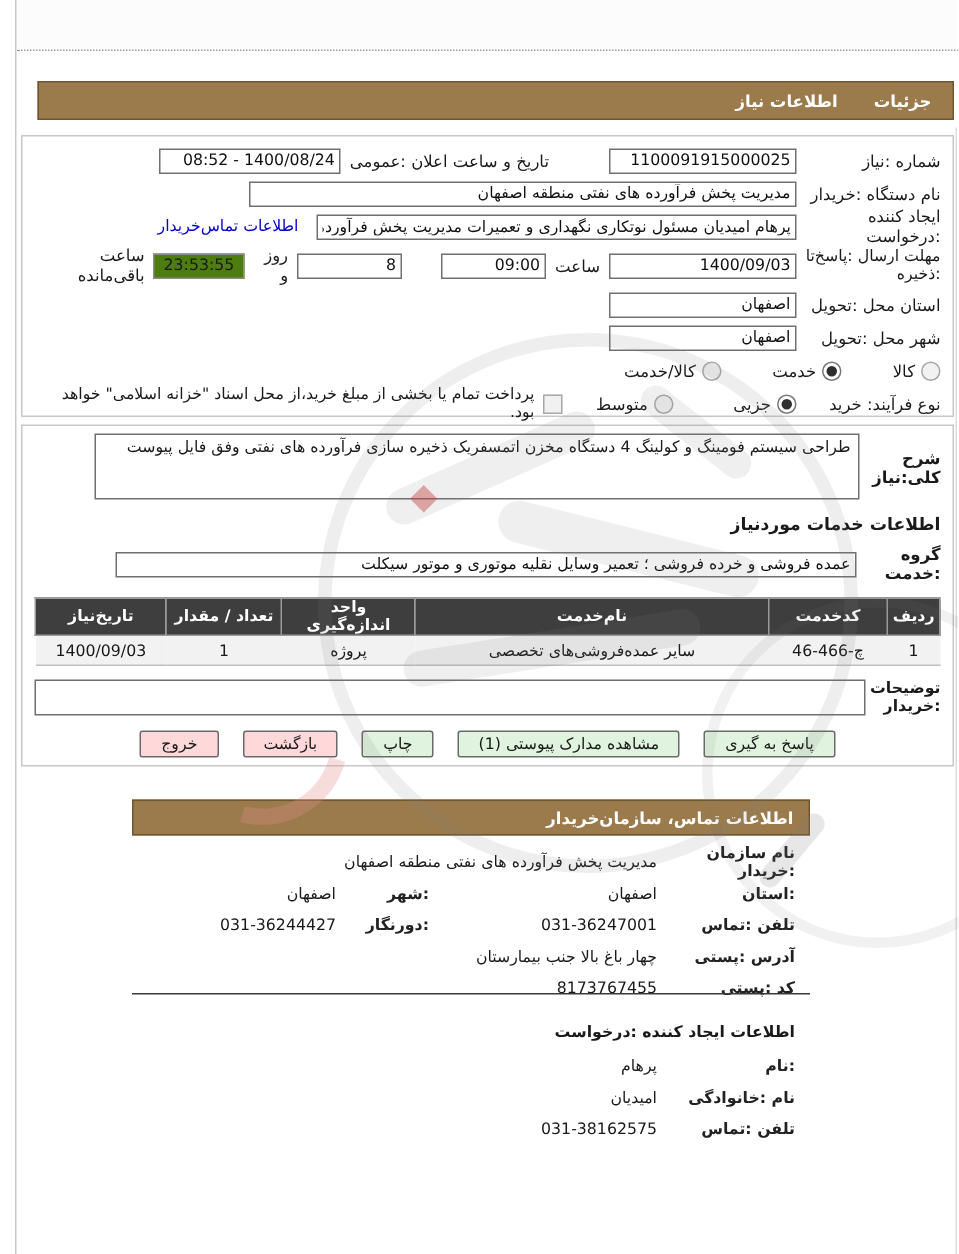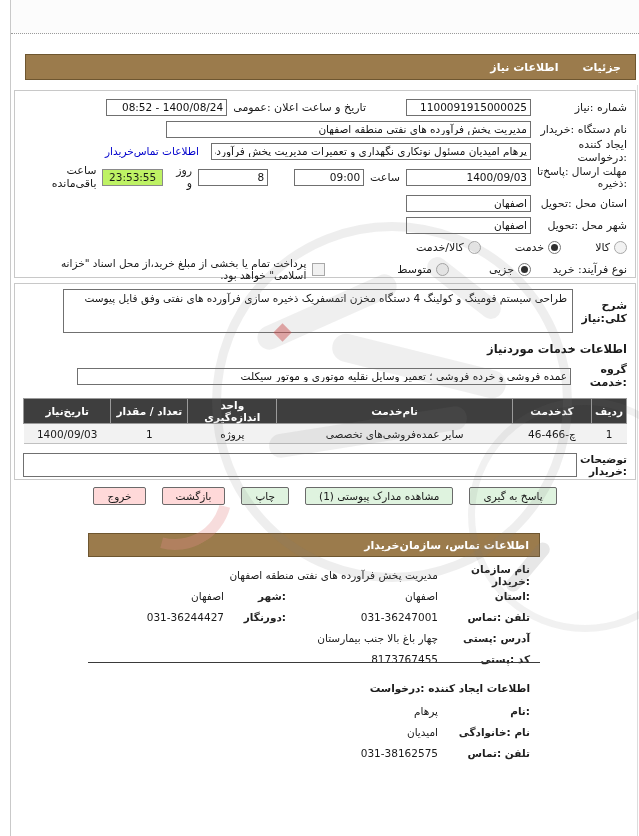--- a/index.html
+++ b/index.html
@@ -13,31 +13,31 @@
           display:flex;align-items:center;gap:24px;padding:0 14px;}
   .tabbar .tab{cursor:pointer;}
   .panelA{position:absolute;top:90px;left:14px;width:622px;height:188px;box-sizing:border-box;
           background:#fff;border:1px solid #c8c8c8;padding:5px 8px;}
   .frow{display:flex;align-items:center;height:22px;}
   .lbl{width:96px;flex:none;}
   .lbl2{margin:0 40px 0 6px;}
   .inp{border:1px solid #707070;height:15px;font-size:10.5px;padding:0 3px;background:#fff;
        font-family:inherit;direction:rtl;color:#111;box-sizing:content-box;}
   .w117{width:117px;} .w113{width:113px;} .w357{width:357px;} .w312{width:312px;} .w62{width:62px;}
-  .yellowbox{background:#bef264;border:1px solid #8a8a8a;width:62px;height:15px;font-size:10.5px;
+  .yellowbox{background:#4d7c0f;border:1px solid #8a8a8a;width:62px;height:15px;font-size:10.5px;
              display:flex;align-items:center;justify-content:center;}
   .link{color:#0000cc;font-size:10.5px;margin-right:12px;cursor:pointer;}
   .two-line{font-size:10.5px;line-height:1.15;}
   .radio{width:11px;height:11px;border-radius:50%;border:1px solid #a8a8a8;background:#f2f2f2;
          display:inline-block;flex:none;margin-left:4px;position:relative;cursor:pointer;}
   .radio.on{background:#fff;border-color:#777;}
   .radio.on::after{content:'';position:absolute;top:2px;left:2px;right:2px;bottom:2px;background:#2f2f2f;border-radius:50%;}
   .chk{width:11px;height:11px;border:1px solid #a8a8a8;background:#f1f1f1;display:inline-block;flex:none;margin-left:6px;cursor:pointer;}
   .ropt{margin-left:26px;display:flex;align-items:center;}
-  .panelB{position:absolute;top:283px;left:14px;width:622px;height:197px;box-sizing:border-box;
+  .panelB{position:absolute;top:283px;left:14px;width:622px;height:228px;box-sizing:border-box;
           background:#fff;border:1px solid #c8c8c8;padding:5px 8px;}
   .desc-row{display:flex;}
   .desc-lbl{width:52px;flex:none;font-weight:bold;padding-top:10px;}
   .desc-box{border:1px solid #707070;width:498px;min-height:38px;font-size:10.5px;padding:2px 5px;
             text-align:right;margin-right:2px;}
   .sec-head{font-weight:bold;font-size:11.5px;margin:9px 0 7px;}
   .grp-row{display:flex;align-items:center;}
   .grp-lbl{width:56px;flex:none;font-weight:bold;}
   table.svc{border-collapse:collapse;width:604px;margin-top:9px;font-size:10.5px;}
   table.svc th{background:#3e3e3e;color:#fff;font-weight:bold;height:21px;border:1px solid #9a9a9a;padding:0 3px;}
@@ -127,21 +127,21 @@
         <span class="radio"></span>
         <span>کالا/خدمت</span>
       </span>
     </div>
     <div class="frow">
       <span class="lbl">نوع فرآیند: خرید</span>
       <span class="ropt" style="margin-left:40px;">
         <span class="radio on"></span>
         <span>جزیی</span>
       </span>
-      <span class="ropt" style="margin-left:72px;justify-content:space-between;">
+      <span class="ropt" style="margin-left:22px;justify-content:space-between;">
         <span class="radio"></span>
         <span>متوسط</span>
       </span>
       <span class="chk"></span>
       <span style="font-size:10.5px;">پرداخت تمام یا بخشی از مبلغ خرید،از محل اسناد "خزانه اسلامی" خواهد بود.</span>
     </div>
   </div>
 
   <div class="panelB">
     <div class="desc-row">

